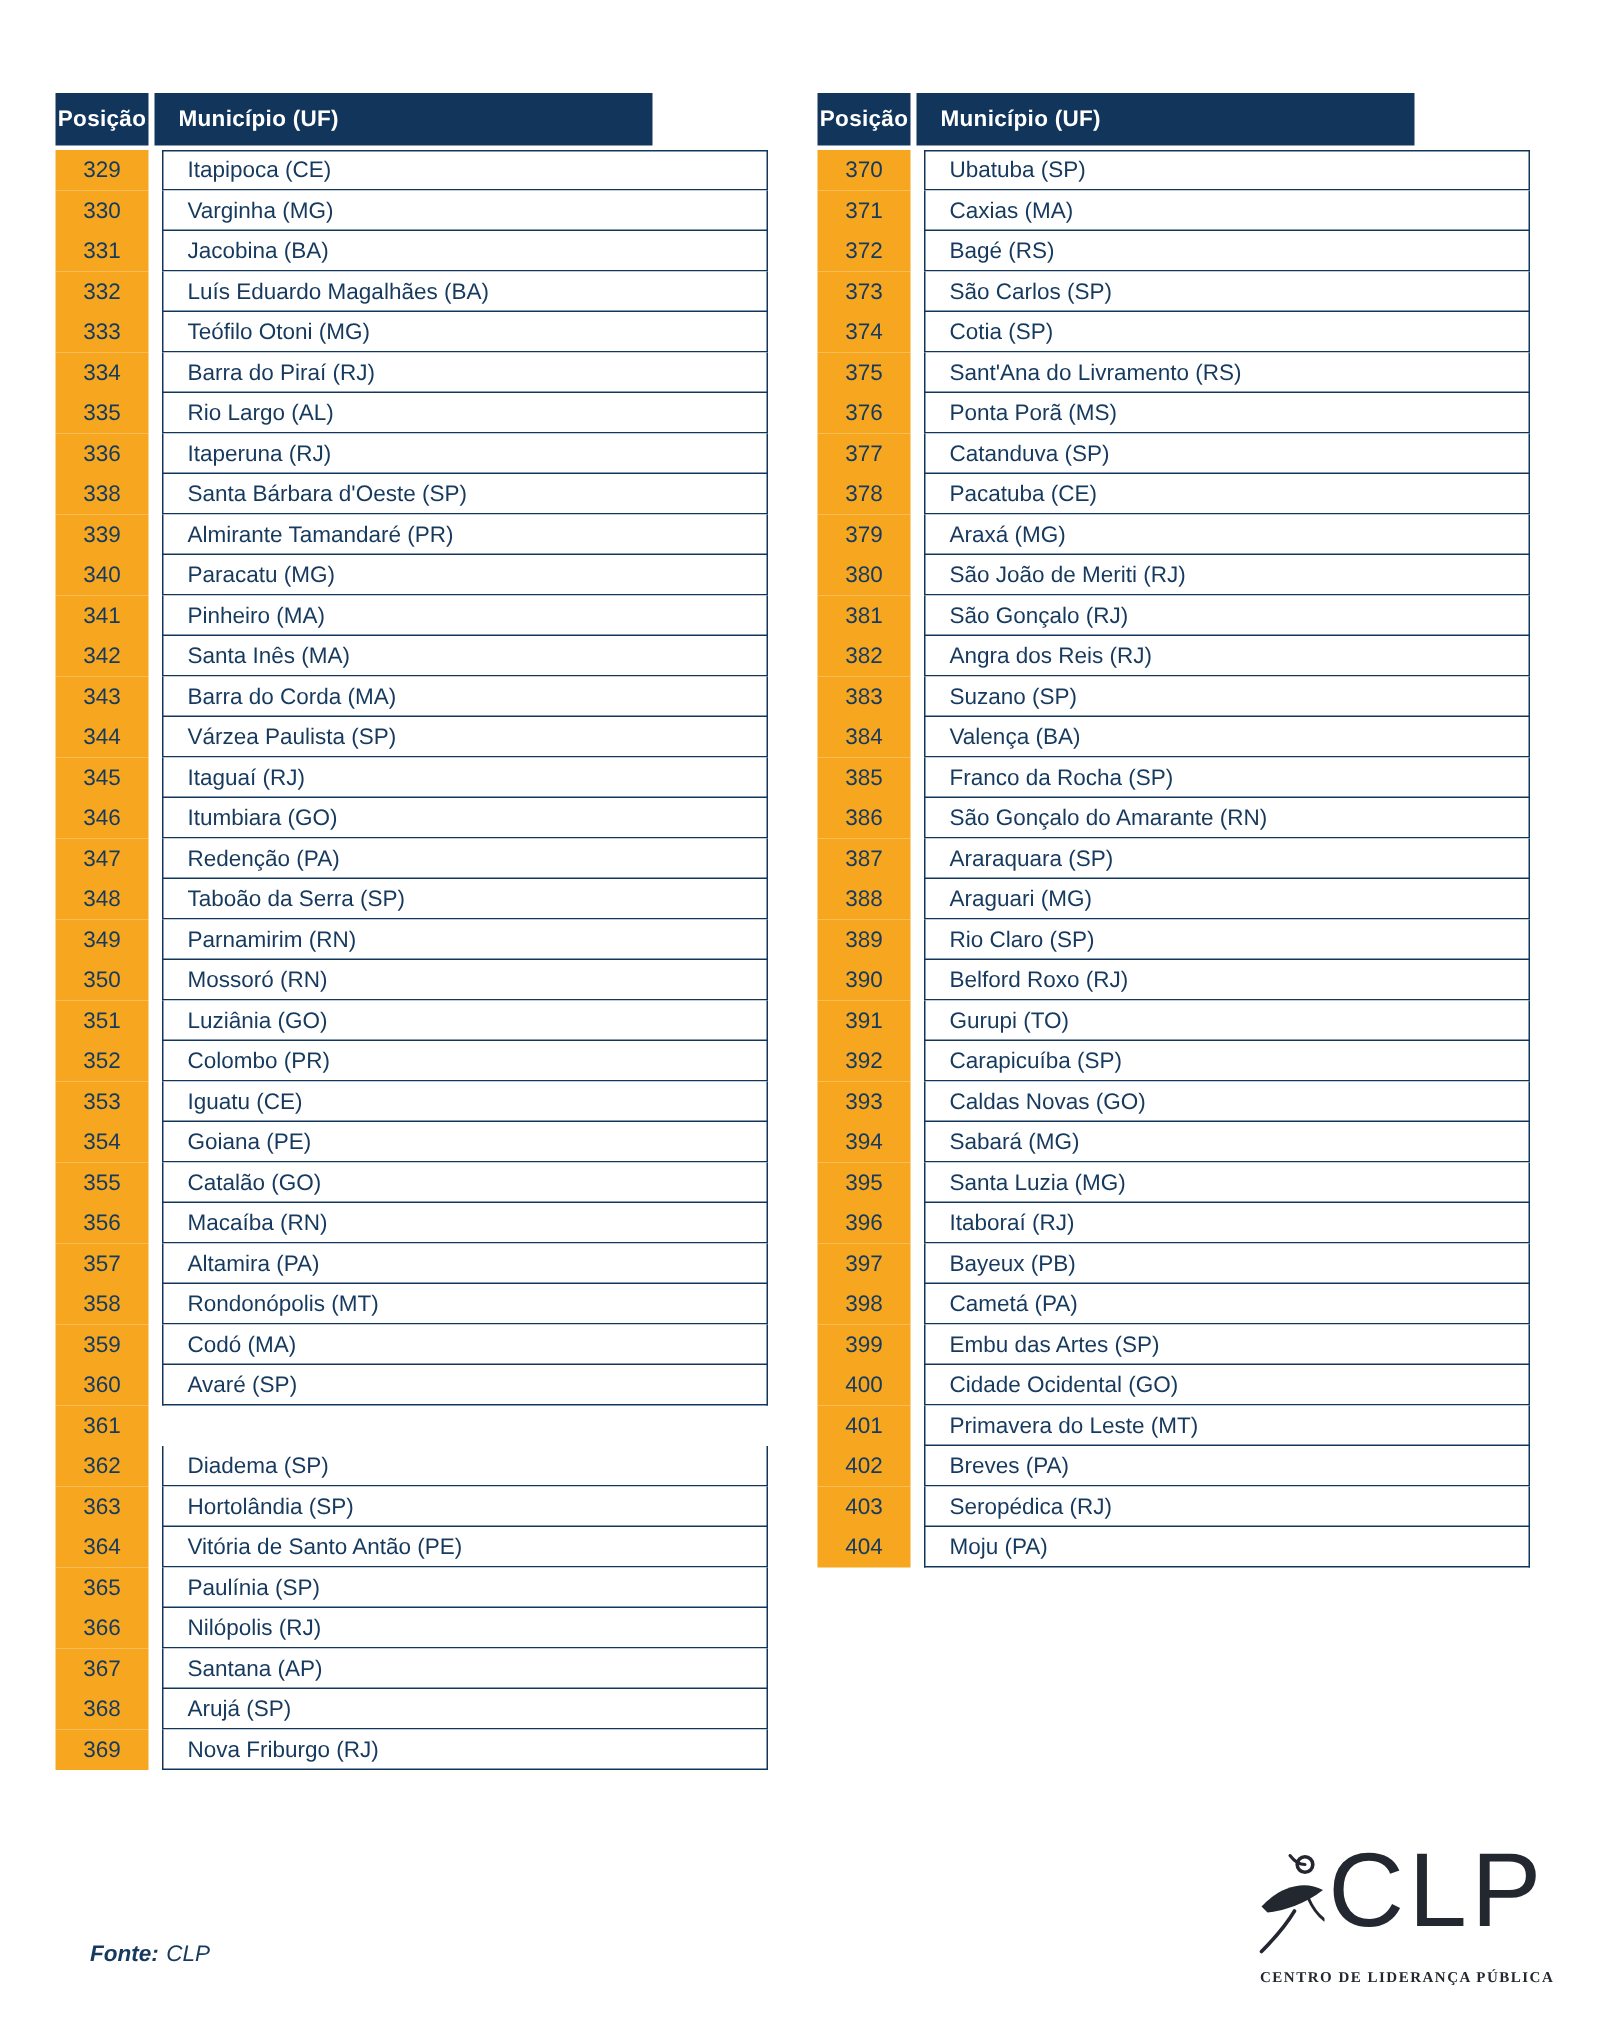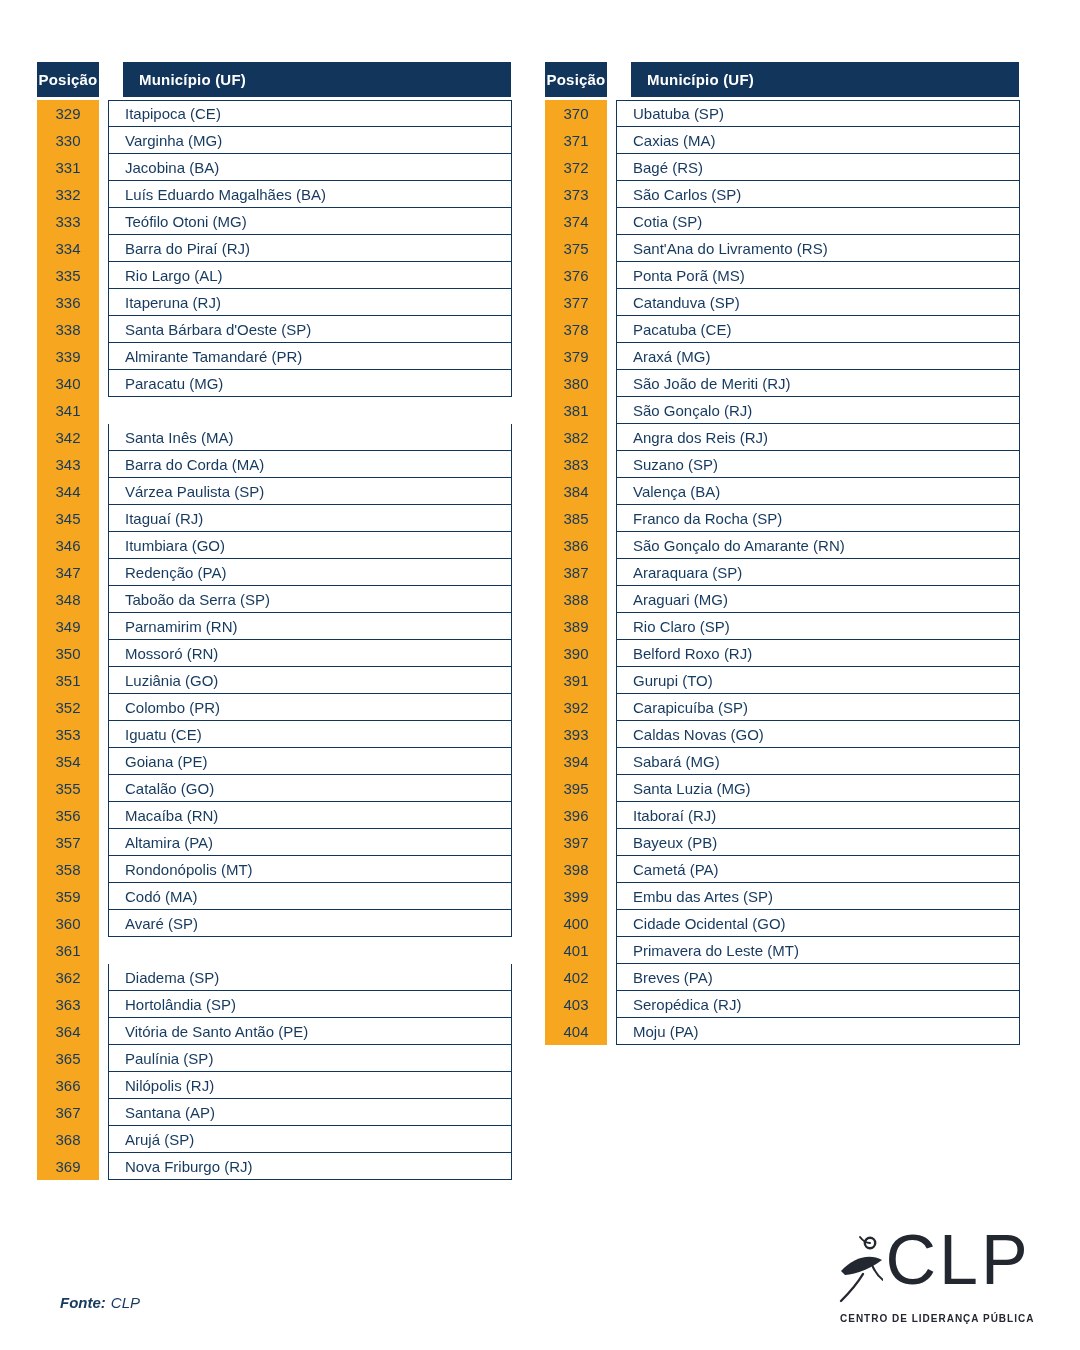--- a/index.html
+++ b/index.html
@@ -11,27 +11,27 @@
   }
   *{ margin:0; padding:0; box-sizing:border-box; }
   html,body{ background:var(--bg); }
   body{
     width:1080px; height:1350px; position:relative; overflow:hidden;
     font-family:"Liberation Sans", sans-serif;
   }
   .rank-table{ position:absolute; top:62px; }
   .rank-table.left{ left:37px; }
   .rank-table.right{ left:545px; }
-  .thead{ display:flex; gap:24px; }
+  .thead{ display:flex; gap:4px; }
   .th{
     background:var(--navy); color:#ffffff; height:35px; font-size:15px;
     font-weight:bold; display:flex; align-items:center; letter-spacing:0.2px;
   }
   .th.pos{ width:62px; justify-content:center; }
-  .th.muni{ width:388px; padding-left:16px; }
+  .th.muni{ width:332px; padding-left:16px; }
   .tbody{ margin-top:3px;border-radius:11px; }
   .tr{ display:flex; gap:9px; height:27px; }
   .td{ font-size:15px; color:var(--text-navy); }
   .td.pos{
     width:62px; background:var(--orange);
     display:flex; align-items:center; justify-content:center;
   }
   .td.muni{
     width:404px; background:#ffffff;
     border:1px solid var(--navy); border-top:none;
@@ -47,21 +47,21 @@
 
   .logo{ position:absolute; left:840px; top:1230px; width:190px; color:var(--logo); }
   .logo-row{ display:flex; align-items:flex-start; justify-content:center; }
   .logo-icon{ margin-top:4px; margin-right:2px; flex:0 0 auto; }
   .logo-clp{
     font-size:70px; line-height:0.86; letter-spacing:3px;
     font-weight:normal; font-family:"Liberation Sans", sans-serif;
   }
   .logo-sub{
     margin-top:9px; font-size:10px; font-weight:bold; letter-spacing:1px;
-    white-space:nowrap; text-align:left;
+    white-space:nowrap; text-align:left;font-family:Liberation Serif, serif;
   }
 </style>
 </head>
 <body>
 
 <section class="rank-table left">
   <div class="thead">
     <div class="th pos">Posição</div>
     <div class="th muni">Município (UF)</div>
   </div>
@@ -105,20 +105,21 @@
       <div class="tr">
         <div class="td pos">339</div>
         <div class="td muni">Almirante Tamandaré (PR)</div>
       </div>
       <div class="tr">
         <div class="td pos">340</div>
         <div class="td muni">Paracatu (MG)</div>
       </div>
       <div class="tr">
         <div class="td pos">341</div>
+        <div class="td muni">Pinheiro (MA)</div>
       </div>
       <div class="tr">
         <div class="td pos">342</div>
         <div class="td muni">Santa Inês (MA)</div>
       </div>
       <div class="tr">
         <div class="td pos">343</div>
         <div class="td muni">Barra do Corda (MA)</div>
       </div>
       <div class="tr">

